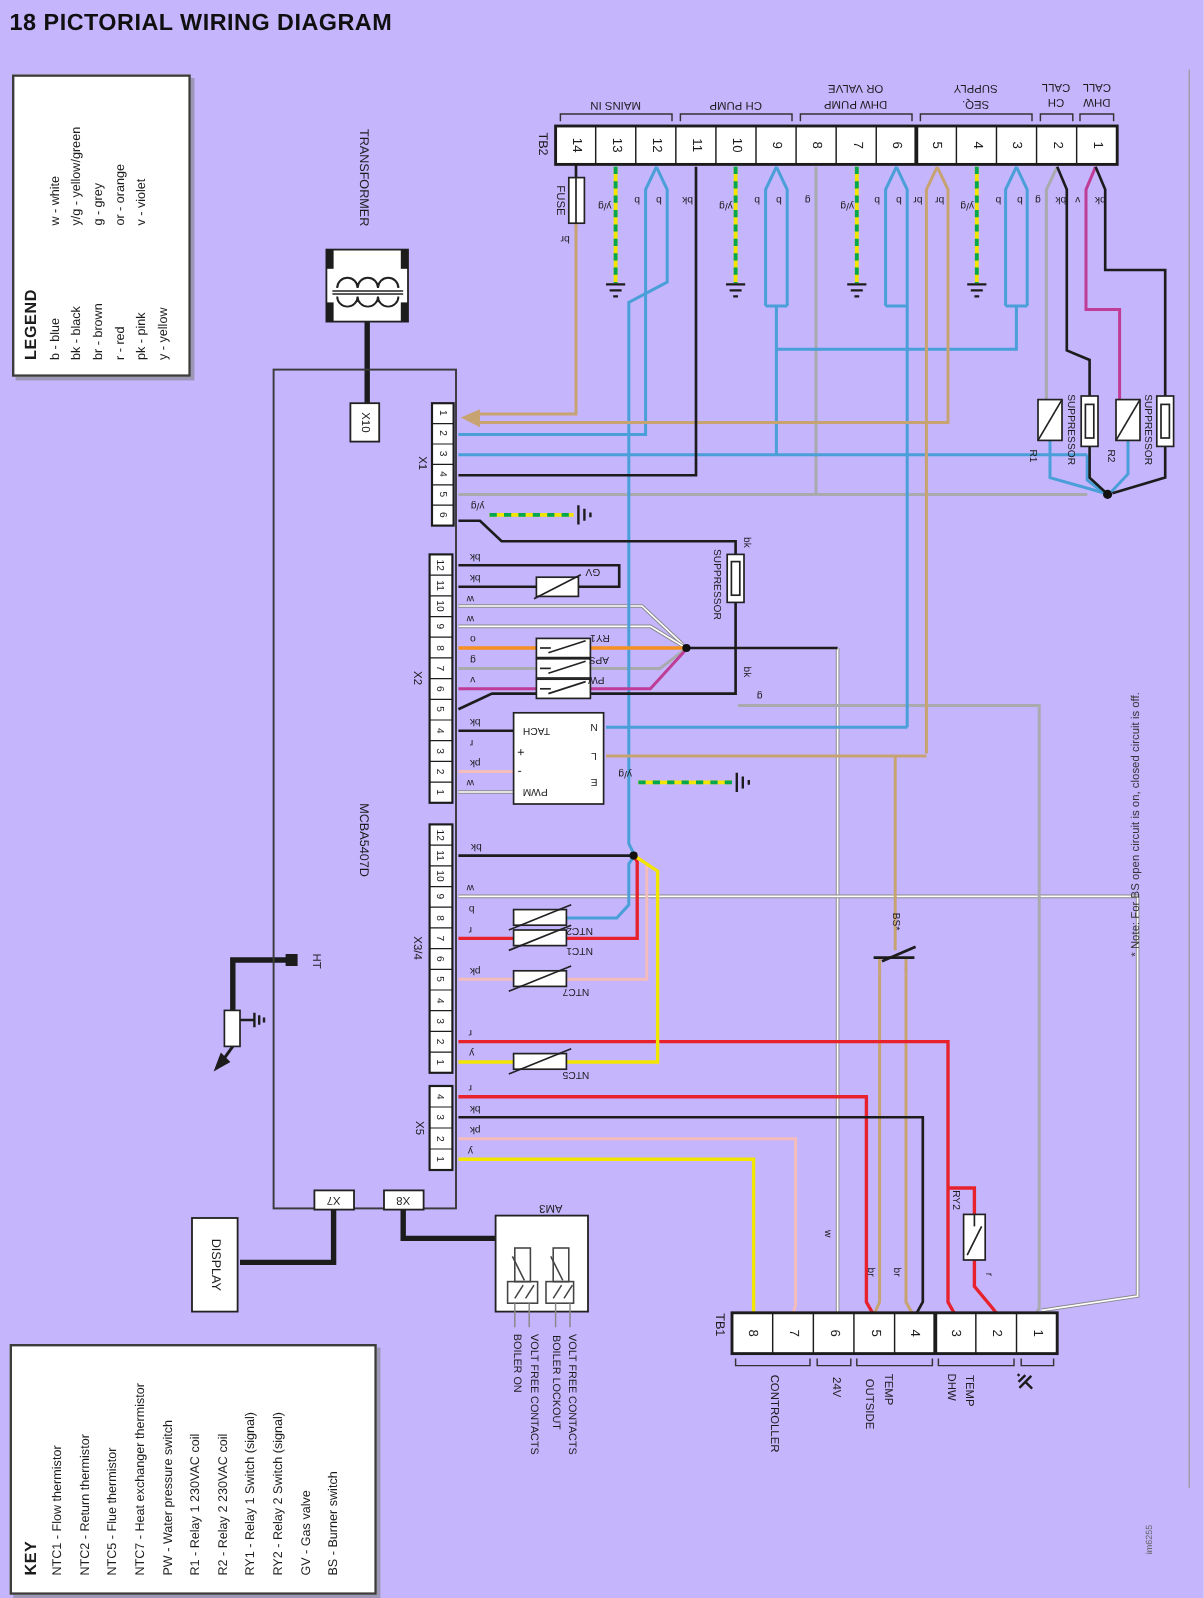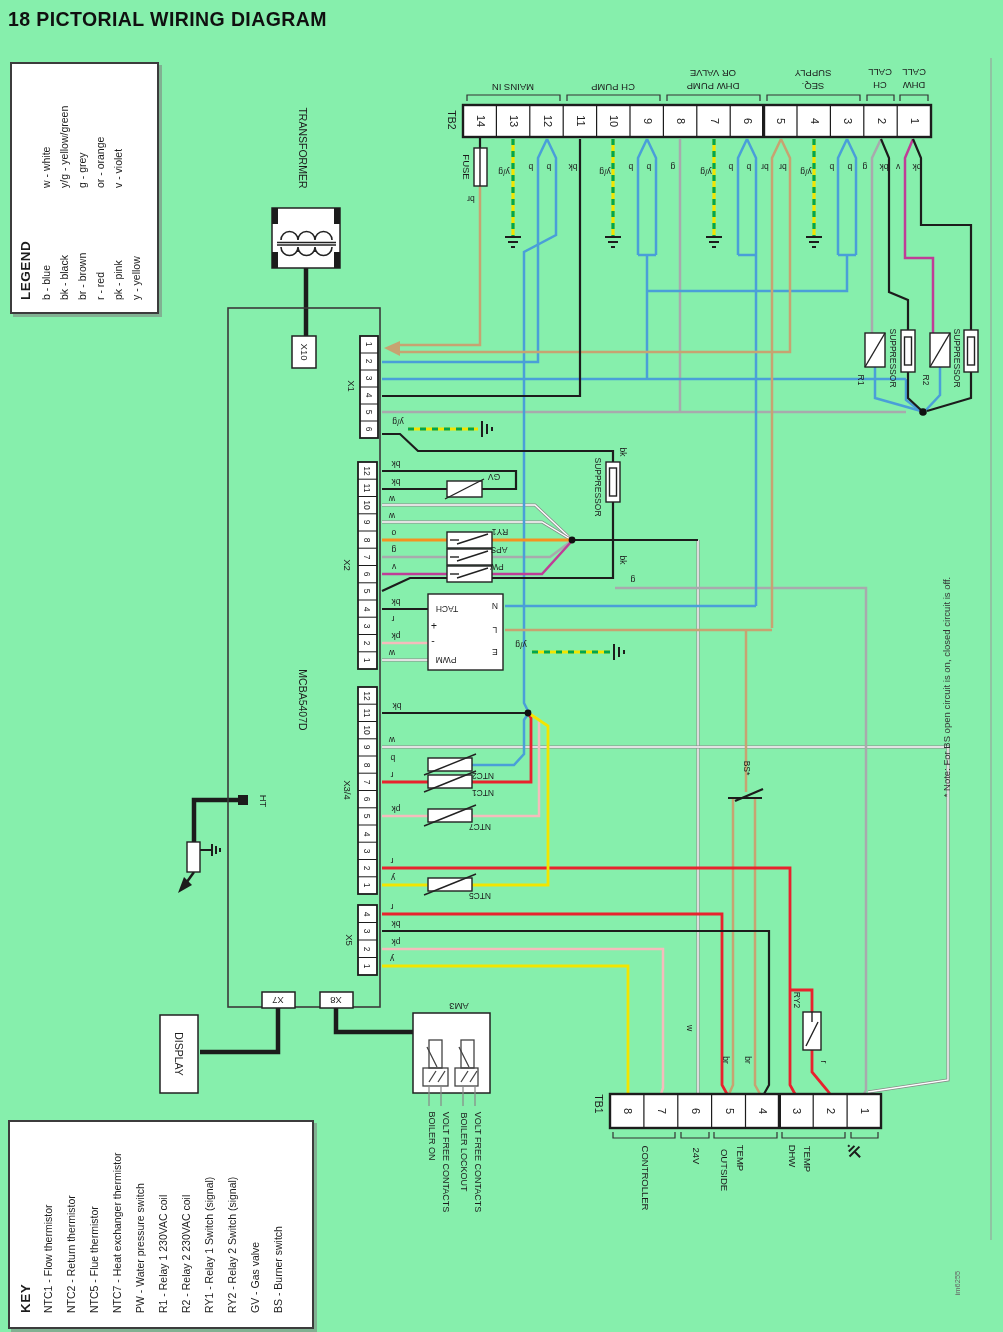--- a/index.html
+++ b/index.html
@@ -1,16 +1,16 @@
 <!DOCTYPE html>
 <html><head>
 <meta charset="utf-8">
 <style>
   body{margin:0;background:#fff}
-  #page{position:relative;width:1003px;height:1332px;background:#86efac;font-family:"Liberation Sans",sans-serif;overflow:hidden;color:#1c1c1c}
+  #page{position:relative;width:1003px;height:1332px;background:#c4b5fd;font-family:"Liberation Sans",sans-serif;overflow:hidden;color:#1c1c1c}
   svg{position:absolute;left:0;top:0}
   .lb{position:absolute;white-space:nowrap;color:#1c1c1c;font-size:9.5px;line-height:1;transform:translate(-50%,-50%)}
   .r90{transform:translate(-50%,-50%) rotate(90deg)}
   .r270{transform:translate(-50%,-50%) rotate(-90deg)}
   .r180{transform:translate(-50%,-50%) rotate(180deg)}
   .s8{font-size:8.5px}.s9{font-size:9px}.s10{font-size:10.5px}.s11{font-size:11px}.s7{font-size:7.5px}
   .title{position:absolute;left:8px;top:8px;font-size:19.5px;font-weight:bold;letter-spacing:.4px;color:#101010}
   .panel{position:absolute;border:2px solid #3c3c3c;background:#fff;box-shadow:3px 3px 0 rgba(125,125,125,.55)}
   .rot{position:absolute;left:0;top:0;transform-origin:0 0}
   .lgrow{display:flex;line-height:18px;font-size:10.5px}

